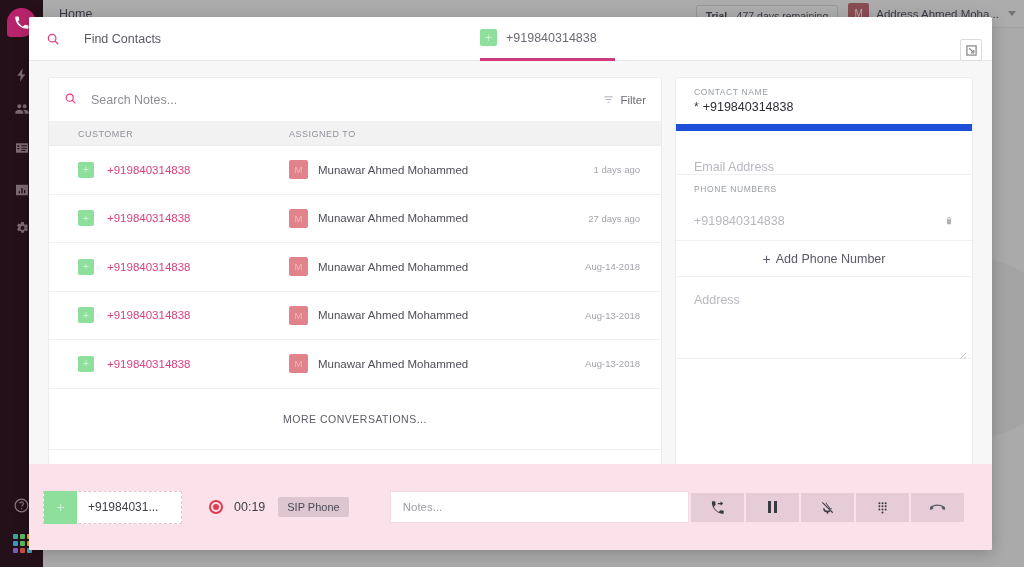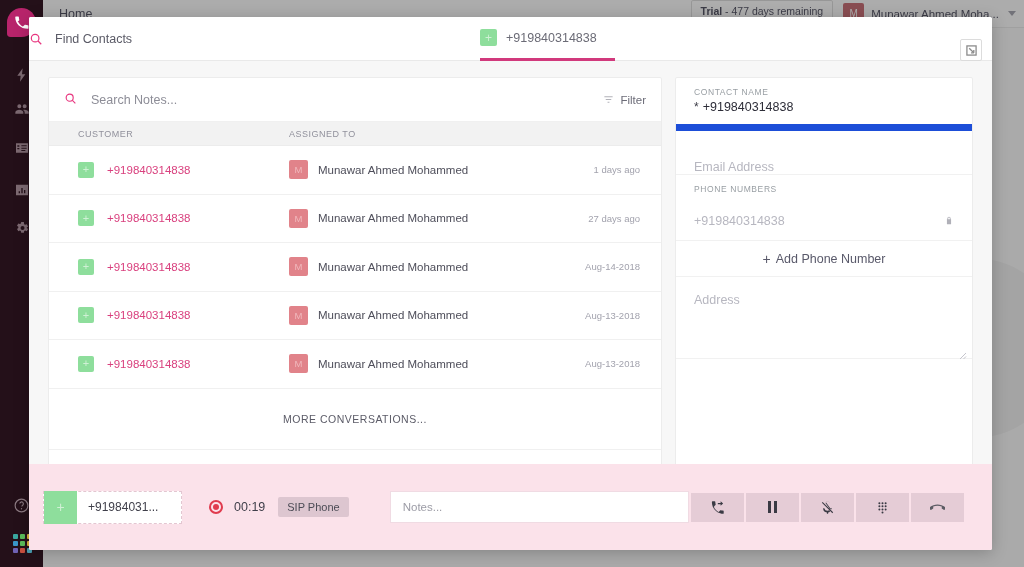--- a/index.html
+++ b/index.html
@@ -19,21 +19,21 @@
   .bg-topbar {
     position: absolute; left: 43px; top: 0; right: 0; height: 28px;
     background: #fdfdfd;
     border-bottom: 1px solid #e8e8e8;
     display: flex; align-items: center;
   }
   .bg-home-label {
     margin-left: 16px; font-size: 12.5px; color: #3b3b4f;
   }
   .bg-topbar-right {
-    margin-left: auto; display: flex; align-items: flex-start; height: 100%;
+    margin-left: auto; display: flex; align-items: flex-end; height: 100%;
   }
   .trial-badge {
     border: 1px solid #dadada; border-radius: 2px;
     padding: 4px 9px; font-size: 10.5px; color: #3b3b4f;
     background: #fff; margin-right: 10px;
   }
   .trial-badge b { font-weight: 700; }
   .user-chip { display: flex; align-items: center; height: 100%; padding-right: 8px; }
   .user-avatar {
     width: 21px; height: 21px; border-radius: 2px;
@@ -100,21 +100,21 @@
     z-index: 50;
     border-radius: 2px;
     overflow: hidden;
   }
   .modal-header {
     position: relative; height: 44px;
     background: #fff; border-bottom: 1px solid #e9e9e9;
     display: flex; align-items: stretch;
   }
   .find-contacts {
-    display: flex; align-items: center; width: 420px;
+    display: flex; align-items: center; padding-left: 17px; width: 420px; gap: 12px;
   }
   .find-contacts .sicon { width: 14px; height: 14px; margin-right: 12px; }
   .find-contacts .sicon svg { width: 14px; height: 14px; fill: none; stroke: #e8367f; stroke-width: 2.1px; }
   .find-contacts-text { font-size: 12.5px; color: #5a5a66; }
   .header-tab {
     position: absolute; left: 451px; top: 0; height: 44px;
     display: flex; align-items: center;
     border-bottom: 3px solid #d1397c;
     padding: 0 18px 0 0;
   }
@@ -280,21 +280,21 @@
 
   <div class="bg-app">
     <div class="bg-topbar">
       <span class="bg-home-label">Home</span>
       <div class="bg-topbar-right">
         <div class="trial-badge">
           <b>Trial</b><span> - 477 days remaining</span>
         </div>
         <div class="user-chip">
           <div class="user-avatar">M</div>
-          <span class="user-name">Munawar Ahmed Moha...</span>
+          <span class="user-name">Address Ahmed Moha...</span>
           <span class="user-caret"></span>
         </div>
       </div>
     </div>
     <div class="bg-body">
       <div class="bg-card"></div>
       <div class="bg-blob"></div>
     </div>
     <div class="dim-overlay"></div>
   </div>

